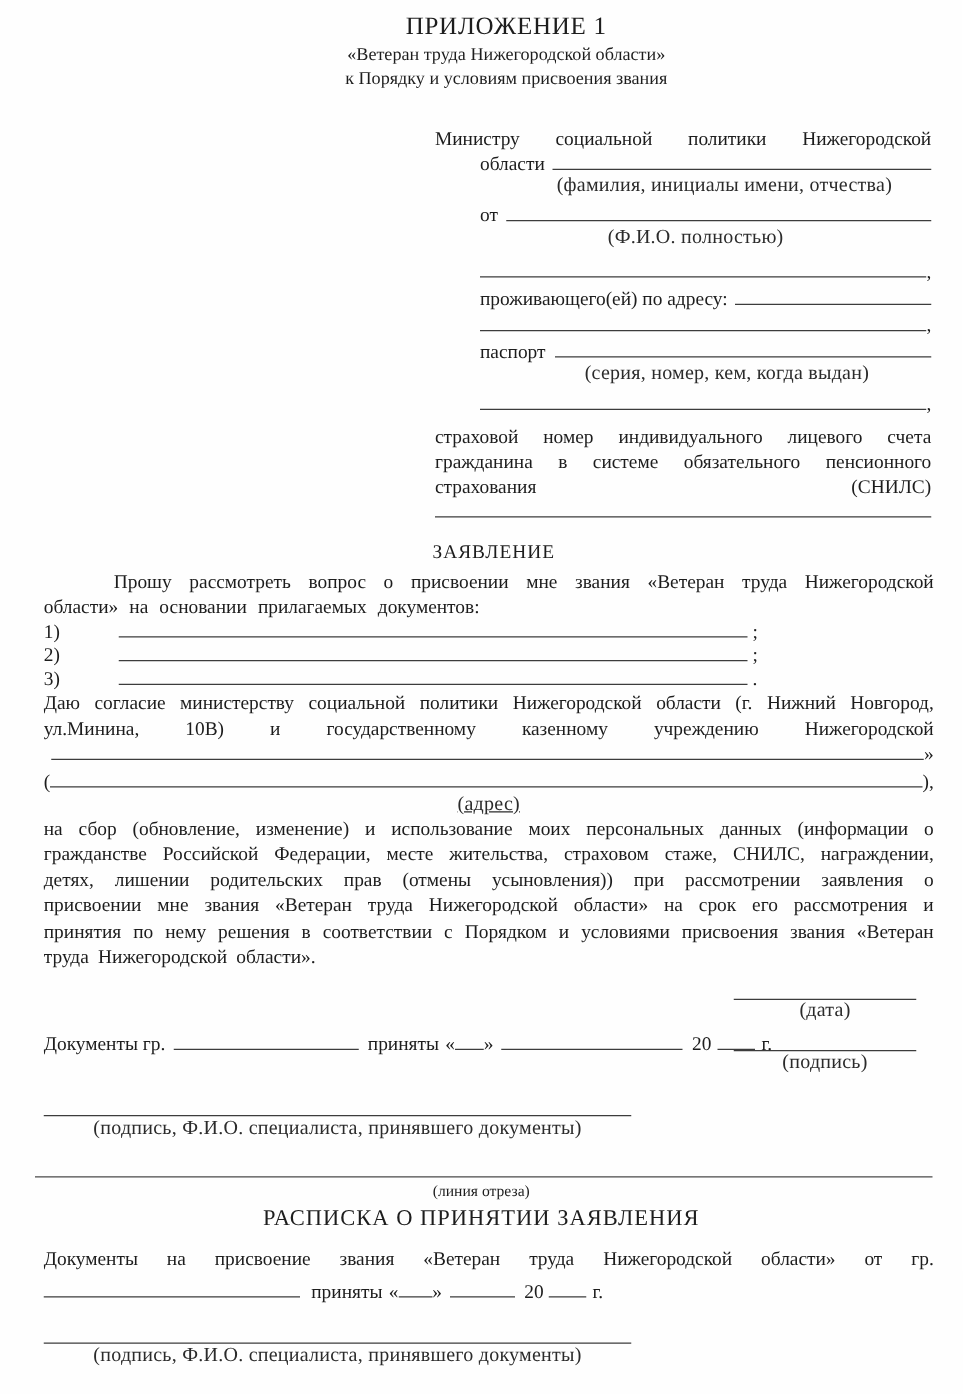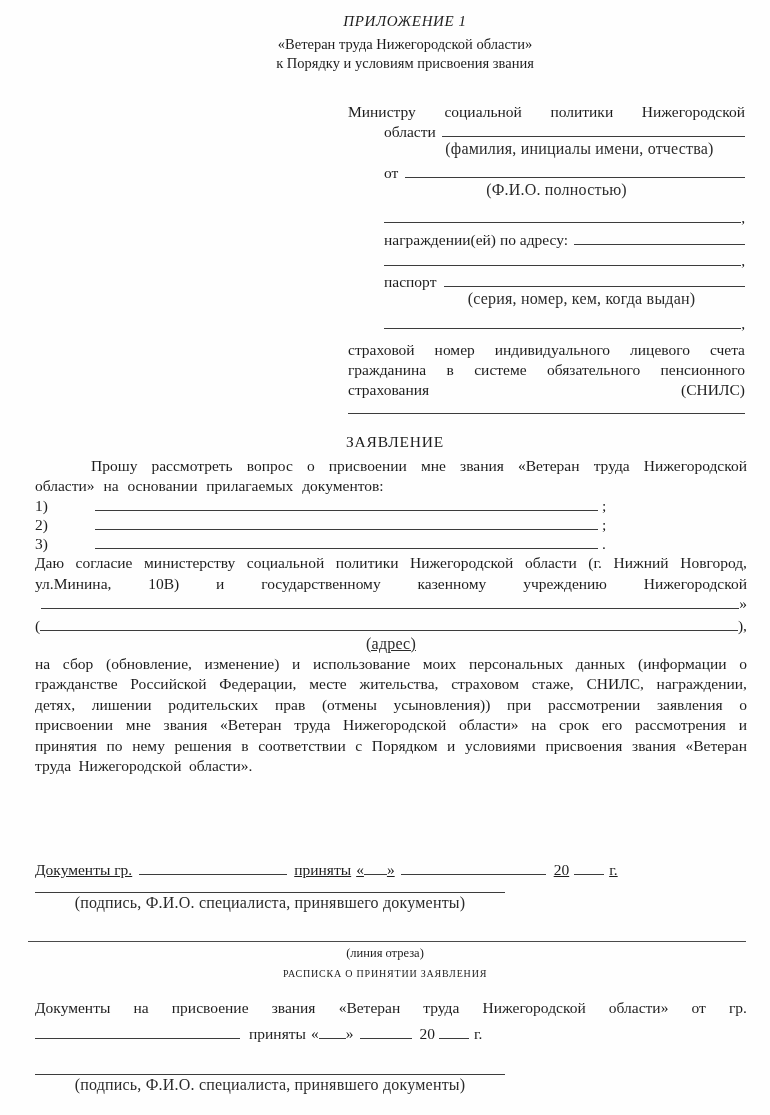--- a/index.html
+++ b/index.html
@@ -17,21 +17,21 @@
   .row { display:flex; align-items:baseline; line-height:20px; }
   .bl { display:inline-block; border-bottom:1.3px solid #3c3c3c; height:3px; }
   .fill { flex:1 1 auto; }
   .cap { font-size:16px; line-height:13px; color:#2b2b2b; letter-spacing:.2px; }
   .center { text-align:center; }
   .jl { text-align:justify; text-align-last:justify; line-height:20px; }
   .nw { white-space:nowrap; }
 
   
   .hdr { top:12px; left:180px; width:450px; text-align:center; line-height:19px; }
-  .hdr-l1 { font-size:15px; letter-spacing:.6px; margin-bottom:4px;font-style:italic; }
+  .hdr-l1 { font-size:20px; letter-spacing:.6px; margin-bottom:4px; }
   .hdr-sub { font-size:14.5px; }
 
   
   .addr { top:102px; left:348px; width:397px; }
   .addr .row { line-height:20px;margin-left:36px; }
   .snils { text-align:justify; text-align-last:justify; word-spacing:6px; line-height:20px; margin-top:6px; }
   .blankline { height:2px; border-bottom:1.3px solid #3c3c3c; margin-top:12px; }
 
   
   .app-title { top:432px; left:35px; width:720px; text-align:center; font-size:15.5px; letter-spacing:.8px; line-height:20px; }
@@ -46,29 +46,29 @@
   .consent3 { text-align:justify; word-spacing:3.5px; line-height:20.5px; margin-top:4px; }
   .addr-cap { margin-top:1px;text-decoration:underline; }
 
   
   .signcol { top:796px; left:587px; width:146px; }
   .sline { border-bottom:1.3px solid #3c3c3c; height:4px; }
   .signcol .cap { margin-top:2px; }
   .signcol .gap { margin-top:22px; }
 
   
-  .docs-row { top:860px; left:35px; width:620px;text-decoration:underline; }
+  .docs-row { top:826px; left:35px; width:620px; }
   .specline { border-bottom:1.3px solid #3c3c3c; height:4px; width:470px; }
   .spec1 { top:889px; left:35px; }
   .speccap1 { top:896px; left:35px; width:470px; }
 
   
   .cutline { top:941px; left:28px; width:718px; border-top:1.2px solid #4a4a4a; height:0; }
   .cutcap { top:945px; left:25px; width:720px; font-size:12.5px; line-height:16px; }
-  .receipt-title { top:964px; left:25px; width:720px; font-size:10px; letter-spacing:.8px; line-height:20px; }
+  .receipt-title { top:964px; left:25px; width:720px; font-size:18px; letter-spacing:.8px; line-height:20px; }
   .receipt-body { top:998px; left:35px; width:712px; text-align:justify; text-align-last:justify; line-height:20px; }
   .receipt-row { top:1024px; left:35px; width:620px; }
   .spec2 { top:1071px; left:35px; }
   .speccap2 { top:1078px; left:35px; width:470px; }
 
   .ml4{margin-left:4px}.ml5{margin-left:5px}.ml6{margin-left:6px}.ml7{margin-left:7px}.ml8{margin-left:8px}
   .mr7{margin-right:7px}.mr8{margin-right:8px}.mr9{margin-right:9px}
 </style>
 </head>
 <body>
@@ -94,21 +94,21 @@
       <span class="bl fill ml7"></span>
     </div>
     <div class="cap center" style="padding-left:20px">(Ф.И.О. полностью)</div>
 
     <div class="row" style="margin-top:12px">
       <span class="bl fill"></span>
       <span>,</span>
     </div>
 
     <div class="row" style="margin-top:2px">
-      <span class="nw">награждении(ей) по адресу:</span>
+      <span class="nw">проживающего(ей) по адресу:</span>
       <span class="bl fill ml6"></span>
     </div>
 
     <div class="row" style="margin-top:1px">
       <span class="bl fill"></span>
       <span>,</span>
     </div>
 
     <div class="row" style="margin-top:1px">
       <span class="nw">паспорт</span>
@@ -156,20 +156,26 @@
     <div class="row paren-row">
       <span>(</span>
       <span class="bl fill"></span>
       <span>),</span>
     </div>
     <div class="cap center addr-cap">(адрес)</div>
 
     <div class="consent3">на сбор (обновление, изменение) и использование моих персональных данных (информации о гражданстве Российской Федерации, месте жительства, страховом стаже, СНИЛС, награждении, детях, лишении родительских прав (отмены усыновления)) при рассмотрении заявления о присвоении мне звания «Ветеран труда Нижегородской области» на срок его рассмотрения и принятия по нему решения в соответствии с Порядком и условиями присвоения звания «Ветеран труда Нижегородской области».</div>
   </div>
 
+  <div class="abs signcol">
+    <div class="sline"></div>
+    <div class="cap center">(дата)</div>
+    <div class="sline gap"></div>
+    <div class="cap center">(подпись)</div>
+  </div>
 
   <div class="abs row docs-row">
     <span class="nw">Документы гр.</span>
     <span class="bl ml7 mr7" style="width:148px"></span>
     <span class="nw">приняты</span>
     <span class="ml5">«</span>
     <span class="bl" style="width:23px"></span>
     <span>»</span>
     <span class="bl ml6 mr8" style="width:145px"></span>
     <span>20</span>

